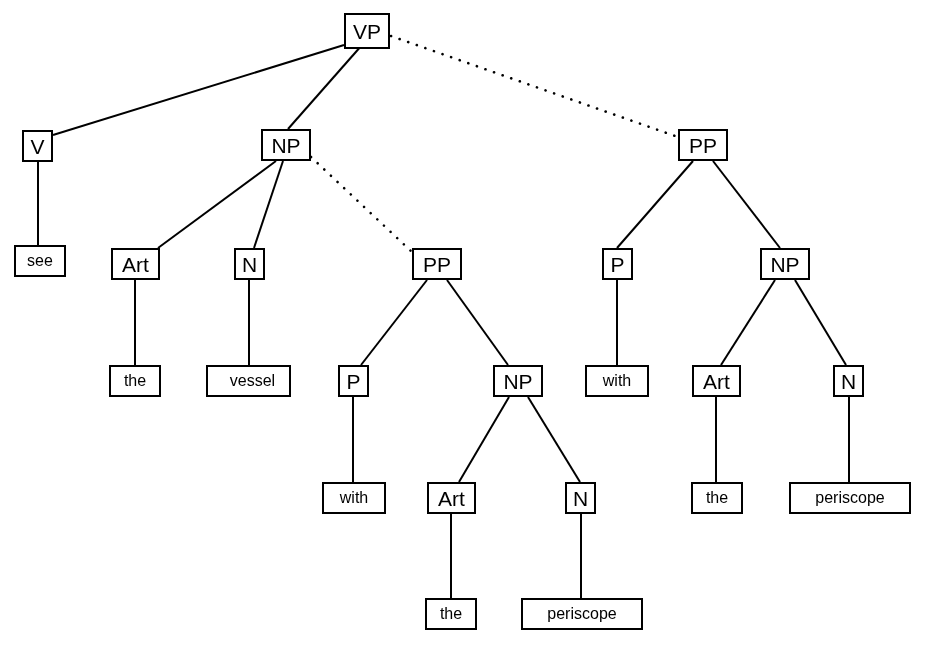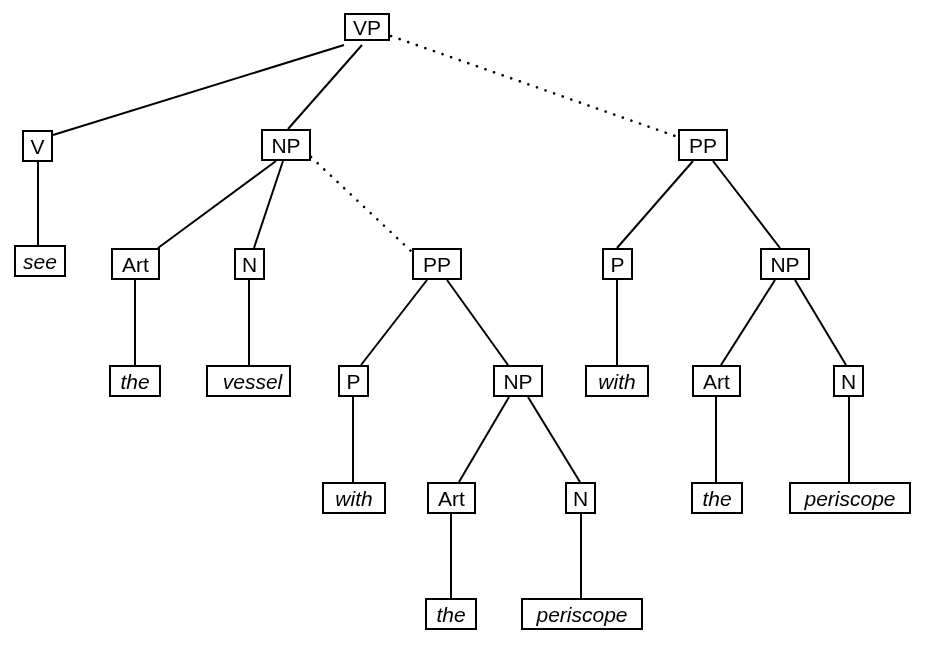--- a/index.html
+++ b/index.html
@@ -30,22 +30,21 @@
     display: flex;
     align-items: center;
     justify-content: center;
     font-size: 21px;
     line-height: 1;
     color: #000000;
     letter-spacing: 0px;
     z-index: 5;
   }
   .node.leaf {
-    font-style: italic;
-    font-size: 21px;
+    font-size: 16px;
   }
 </style>
 </head>
 <body>
 
 <div id="canvas">
   <svg id="edges" viewBox="0 0 927 646">
       <line x1="344" y1="45" x2="53" y2="135" stroke="#000000" stroke-width="2"></line>
       <line x1="362" y1="45" x2="288" y2="129" stroke="#000000" stroke-width="2"></line>
       <line x1="391" y1="36" x2="678" y2="137" stroke="#000000" stroke-width="2.6" stroke-dasharray="0.1,9" stroke-linecap="round"></line>
@@ -64,21 +63,21 @@
       <line x1="581" y1="514" x2="581" y2="598" stroke="#000000" stroke-width="2"></line>
       <line x1="693" y1="161" x2="617" y2="248" stroke="#000000" stroke-width="2"></line>
       <line x1="713" y1="161" x2="780" y2="248" stroke="#000000" stroke-width="2"></line>
       <line x1="617" y1="280" x2="617" y2="365" stroke="#000000" stroke-width="2"></line>
       <line x1="775" y1="280" x2="721" y2="365" stroke="#000000" stroke-width="2"></line>
       <line x1="795" y1="280" x2="846" y2="365" stroke="#000000" stroke-width="2"></line>
       <line x1="716" y1="397" x2="716" y2="482" stroke="#000000" stroke-width="2"></line>
       <line x1="849" y1="397" x2="849" y2="482" stroke="#000000" stroke-width="2"></line>
     </svg>
   <div id="node-layer">
-      <div class="node" style="left: 344px; top: 13px; width: 46px; height: 28px;">VP</div>
+      <div class="node" style="left: 344px; top: 13px; width: 46px; height: 36px;">VP</div>
       <div class="node" style="left: 22px; top: 130px; width: 31px; height: 32px;">V</div>
       <div class="node" style="left: 261px; top: 129px; width: 50px; height: 32px;">NP</div>
       <div class="node" style="left: 678px; top: 129px; width: 50px; height: 32px;">PP</div>
       <div class="node leaf" style="left: 14px; top: 245px; width: 52px; height: 32px;">see</div>
       <div class="node" style="left: 111px; top: 248px; width: 49px; height: 32px;">Art</div>
       <div class="node" style="left: 234px; top: 248px; width: 31px; height: 32px;">N</div>
       <div class="node" style="left: 412px; top: 248px; width: 50px; height: 32px;">PP</div>
       <div class="node" style="left: 602px; top: 248px; width: 31px; height: 32px;">P</div>
       <div class="node" style="left: 760px; top: 248px; width: 50px; height: 32px;">NP</div>
       <div class="node leaf" style="left: 109px; top: 365px; width: 52px; height: 32px;">the</div>

